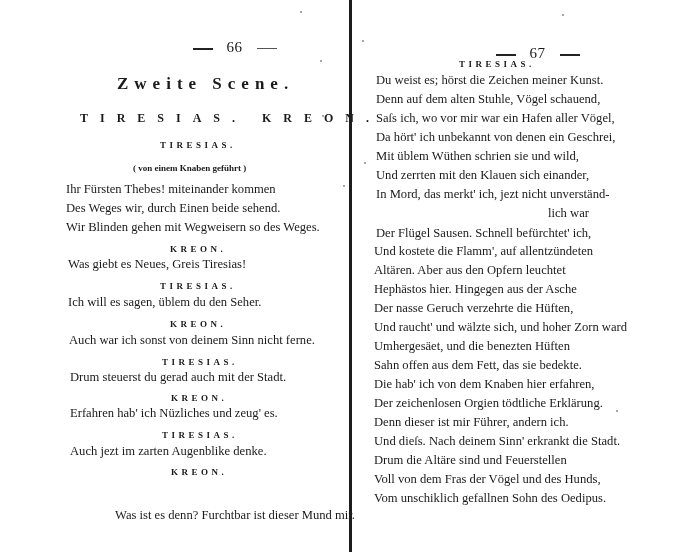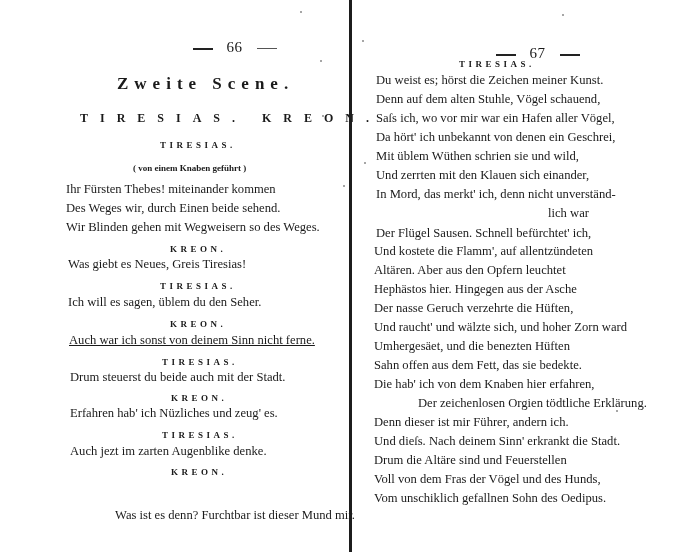--- a/index.html
+++ b/index.html
@@ -106,24 +106,24 @@
     <div class="line" style="left:66px; top:201px;">Des Weges wir, durch Einen beide sehend.</div>
     <div class="line" style="left:66px; top:220px;">Wir Blinden gehen mit Wegweisern so des Weges.</div>
 
     <div class="speaker" style="left:170px; top:243px;">KREON.</div>
     <div class="line" style="left:68px; top:257px;">Was giebt es Neues, Greis Tiresias!</div>
 
     <div class="speaker" style="left:160px; top:280px;">TIRESIAS.</div>
     <div class="line" style="left:68px; top:295px;">Ich will es sagen, üblem du den Seher.</div>
 
     <div class="speaker" style="left:170px; top:318px;">KREON.</div>
-    <div class="line" style="left:69px; top:333px;text-decoration:underline;">Auch war ich sonst von deinem Sinn nicht ferne.</div>
+    <div class="line" style="left:69px; top:333px;">Auch war ich sonst von deinem Sinn nicht ferne.</div>
 
     <div class="speaker" style="left:162px; top:356px;">TIRESIAS.</div>
-    <div class="line" style="left:70px; top:370px;">Drum steuerst du beide auch mit der Stadt.</div>
+    <div class="line" style="left:70px; top:370px;">Drum steuerst du gerad auch mit der Stadt.</div>
 
     <div class="speaker" style="left:171px; top:392px;">KREON.</div>
     <div class="line" style="left:70px; top:406px;">Erfahren hab' ich Nüzliches und zeug' es.</div>
 
     <div class="speaker" style="left:162px; top:429px;">TIRESIAS.</div>
     <div class="line" style="left:70px; top:444px;">Auch jezt im zarten Augenblike denke.</div>
 
     <div class="speaker" style="left:171px; top:466px;">KREON.</div>
     <div class="line" style="left:70px; top:508px;margin-left:45px;">Was ist es denn? Furchtbar ist dieser Mund mir.</div>
   </div>
@@ -135,32 +135,32 @@
       <span class="dash"></span><span>67</span><span class="dash"></span>
     </div>
 
     <div class="speaker" style="left:107px; top:58px;">TIRESIAS.</div>
     <div class="line" style="left:24px; top:73px;">Du weist es; hörst die Zeichen meiner Kunst.</div>
     <div class="line" style="left:24px; top:92px;">Denn auf dem alten Stuhle, Vögel schauend,</div>
     <div class="line" style="left:24px; top:111px;">Saſs ich, wo vor mir war ein Hafen aller Vögel,</div>
     <div class="line" style="left:24px; top:130px;">Da hört' ich unbekannt von denen ein Geschrei,</div>
     <div class="line" style="left:24px; top:149px;">Mit üblem Wüthen schrien sie und wild,</div>
     <div class="line" style="left:24px; top:168px;">Und zerrten mit den Klauen sich einander,</div>
-    <div class="line" style="left:24px; top:187px;">In Mord, das merkt' ich, denn nicht unverständ-</div>
+    <div class="line" style="left:24px; top:187px;">In Mord, das merkt' ich, jezt nicht unverständ-</div>
     <div class="line" style="left:196px; top:206px;">lich war</div>
     <div class="line" style="left:24px; top:226px;">Der Flügel Sausen.   Schnell befürchtet' ich,</div>
     <div class="line" style="left:22px; top:244px;">Und kostete die Flamm', auf allentzündeten</div>
     <div class="line" style="left:22px; top:263px;text-align:right;">Altären.   Aber aus den Opfern leuchtet</div>
     <div class="line" style="left:22px; top:282px;">Hephästos hier.   Hingegen aus der Asche</div>
     <div class="line" style="left:22px; top:301px;">Der nasse Geruch verzehrte die Hüften,</div>
     <div class="line" style="left:22px; top:320px;font-family:Liberation Serif, serif;">Und raucht' und wälzte sich, und hoher Zorn ward</div>
     <div class="line" style="left:22px; top:339px;">Umhergesäet, und die benezten Hüften</div>
     <div class="line" style="left:22px; top:358px;">Sahn offen aus dem Fett, das sie bedekte.</div>
     <div class="line" style="left:22px; top:377px;">Die hab' ich von dem Knaben hier erfahren,</div>
-    <div class="line" style="left:22px; top:396px;margin-left:44px;">Der zeichenlosen Orgien tödtliche Erklärung.</div>
+    <div class="line" style="left:22px; top:396px;">Der zeichenlosen Orgien tödtliche Erklärung.</div>
     <div class="line" style="left:22px; top:415px;">Denn dieser ist mir Führer, andern ich.</div>
     <div class="line" style="left:22px; top:434px;">Und dieſs.   Nach deinem Sinn' erkrankt die Stadt.</div>
     <div class="line" style="left:22px; top:453px;">Drum die Altäre sind und Feuerstellen</div>
     <div class="line" style="left:22px; top:472px;">Voll von dem Fras der Vögel und des Hunds,</div>
     <div class="line" style="left:22px; top:491px;">Vom unschiklich gefallnen Sohn des Oedipus.</div>
   </div>
 
   <div class="speck" style="left:300px; top:11px;"></div>
   <div class="speck" style="left:320px; top:60px;"></div>
   <div class="speck" style="left:322px; top:115px;"></div>

